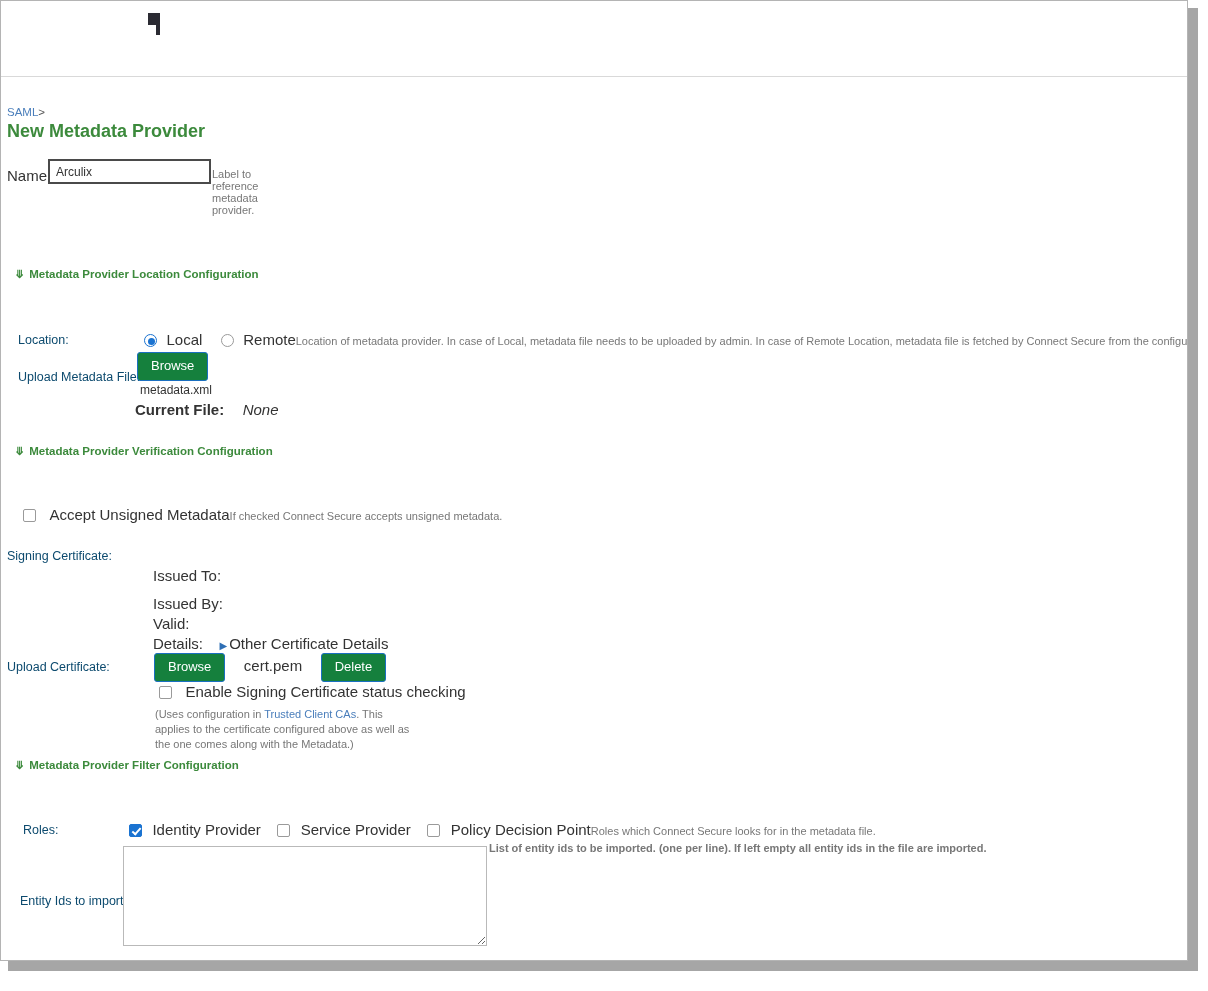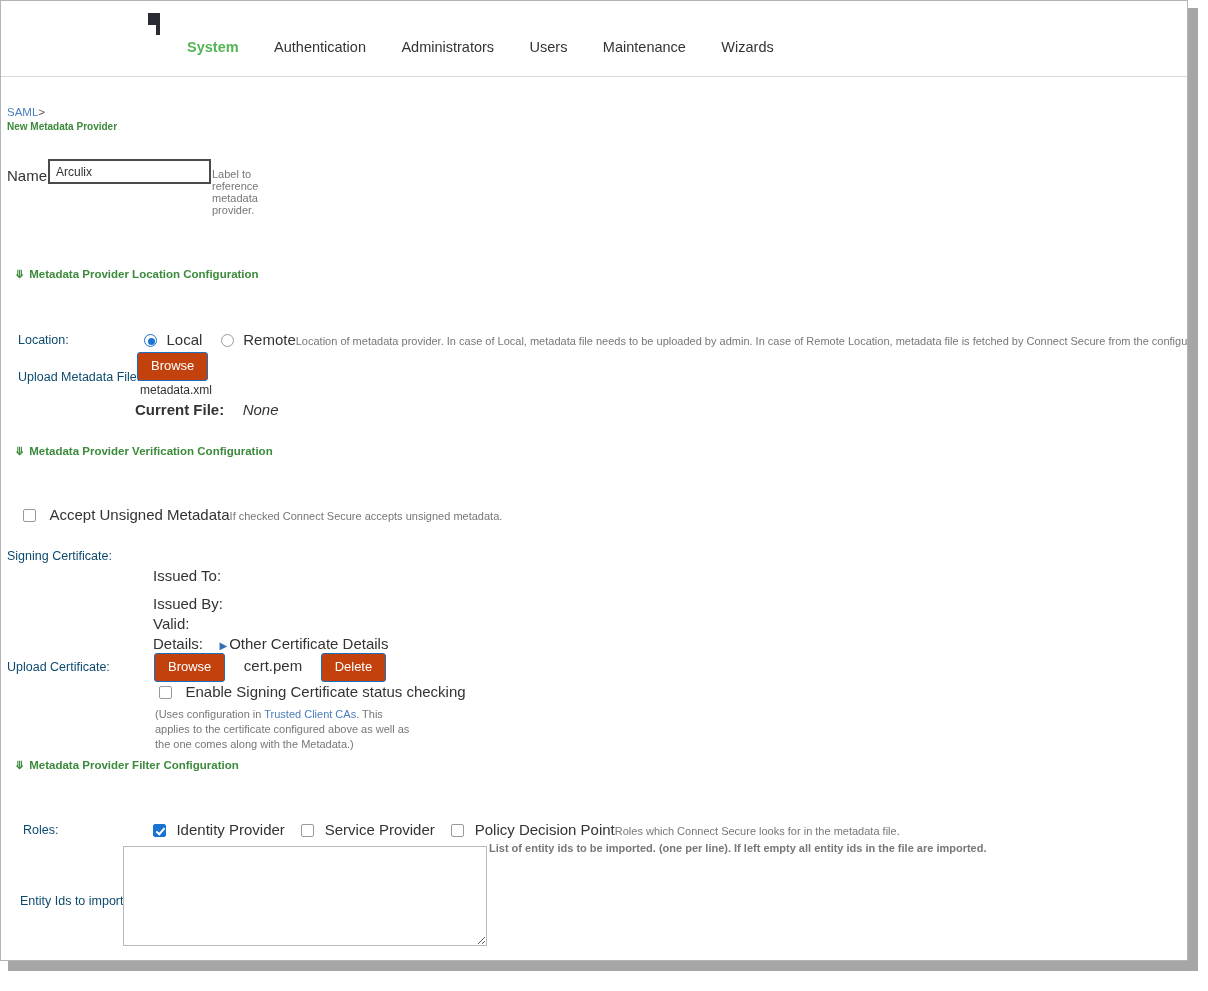--- a/index.html
+++ b/index.html
@@ -101,21 +101,21 @@
     top: 29px;
     font-size: 11.5px;
     color: #4a7ebb;
     cursor: pointer;
   }
   #breadcrumb .sep { color: #555; }
   #page-title {
     position: absolute;
     left: 6px;
     top: 44px;
-    font-size: 10px;
+    font-size: 18px;
     font-weight: bold;
     color: #3c8a3c;
   }
 
   .label {
     font-size: 15px;
     color: #333333;
   }
   .help {
     font-size: 11px;
@@ -164,21 +164,21 @@
   
   .row-label {
     position: absolute;
     font-size: 12.5px;
     color: #0c4a6e;
   }
 
   
   .btn {
     display: inline-block;
-    background: #c2410c;
+    background: #15803d;
     color: #ffffff;
     border: 1px solid #1a6fc0;
     border-radius: 3px;
     font-size: 13px;
     font-family: "Liberation Sans", sans-serif;
     padding: 6px 13px 7px 13px;
     cursor: pointer;
     line-height: 14px;
   }
 
@@ -257,28 +257,20 @@
 <body>
 
 <div id="page-shadow"></div>
 
 <div id="page-frame">
 
   <div id="topnav">
     <div id="logo-mark"></div>
     <div id="logo-mark-stem"></div>
 
-    <div id="navitems">
-      <div class="navitem active">System</div>
-      <div class="navitem">Authentication</div>
-      <div class="navitem">Administrators</div>
-      <div class="navitem">Users</div>
-      <div class="navitem">Maintenance</div>
-      <div class="navitem">Wizards</div>
-    </div>
   </div>
 
   <div id="content">
 
     <div id="breadcrumb">
       <span>SAML</span><span class="sep">&gt;</span>
     </div>
 
     <div id="page-title">New Metadata Provider</div>
 
@@ -360,21 +352,21 @@
     <div class="help" style="position:absolute; left:154px; top:630px; width:262px; line-height:15px;">
       <span>(Uses configuration in </span><span class="link">Trusted Client CAs</span><span>. This applies to the certificate configured above as well as the one comes along with the Metadata.)</span>
     </div>
 
     <div class="section-head" style="left:14px; top:682px;">
       <span class="chev">⤋</span><span>Metadata Provider Filter Configuration</span>
     </div>
 
     <div class="row-label" style="left:22px; top:746px;">Roles:</div>
 
-    <div style="position:absolute; left:128px; top:744px; white-space:nowrap;margin-left:24px;">
+    <div style="position:absolute; left:128px; top:744px; white-space:nowrap;">
       <input class="cbx" type="checkbox" checked="" style="">
       <span class="label" style="margin-left:6px;">Identity Provider</span>
       <input class="cbx" type="checkbox" style="margin-left: 12px;">
       <span class="label" style="margin-left:6px;">Service Provider</span>
       <input class="cbx" type="checkbox" style="margin-left: 12px;">
       <span class="label" style="margin-left:6px;">Policy Decision Point</span><span class="help">Roles which Connect Secure looks for in the metadata file.</span>
     </div>
 
     <div class="row-label" style="left:19px; top:817px;">Entity Ids to import:</div>
 

